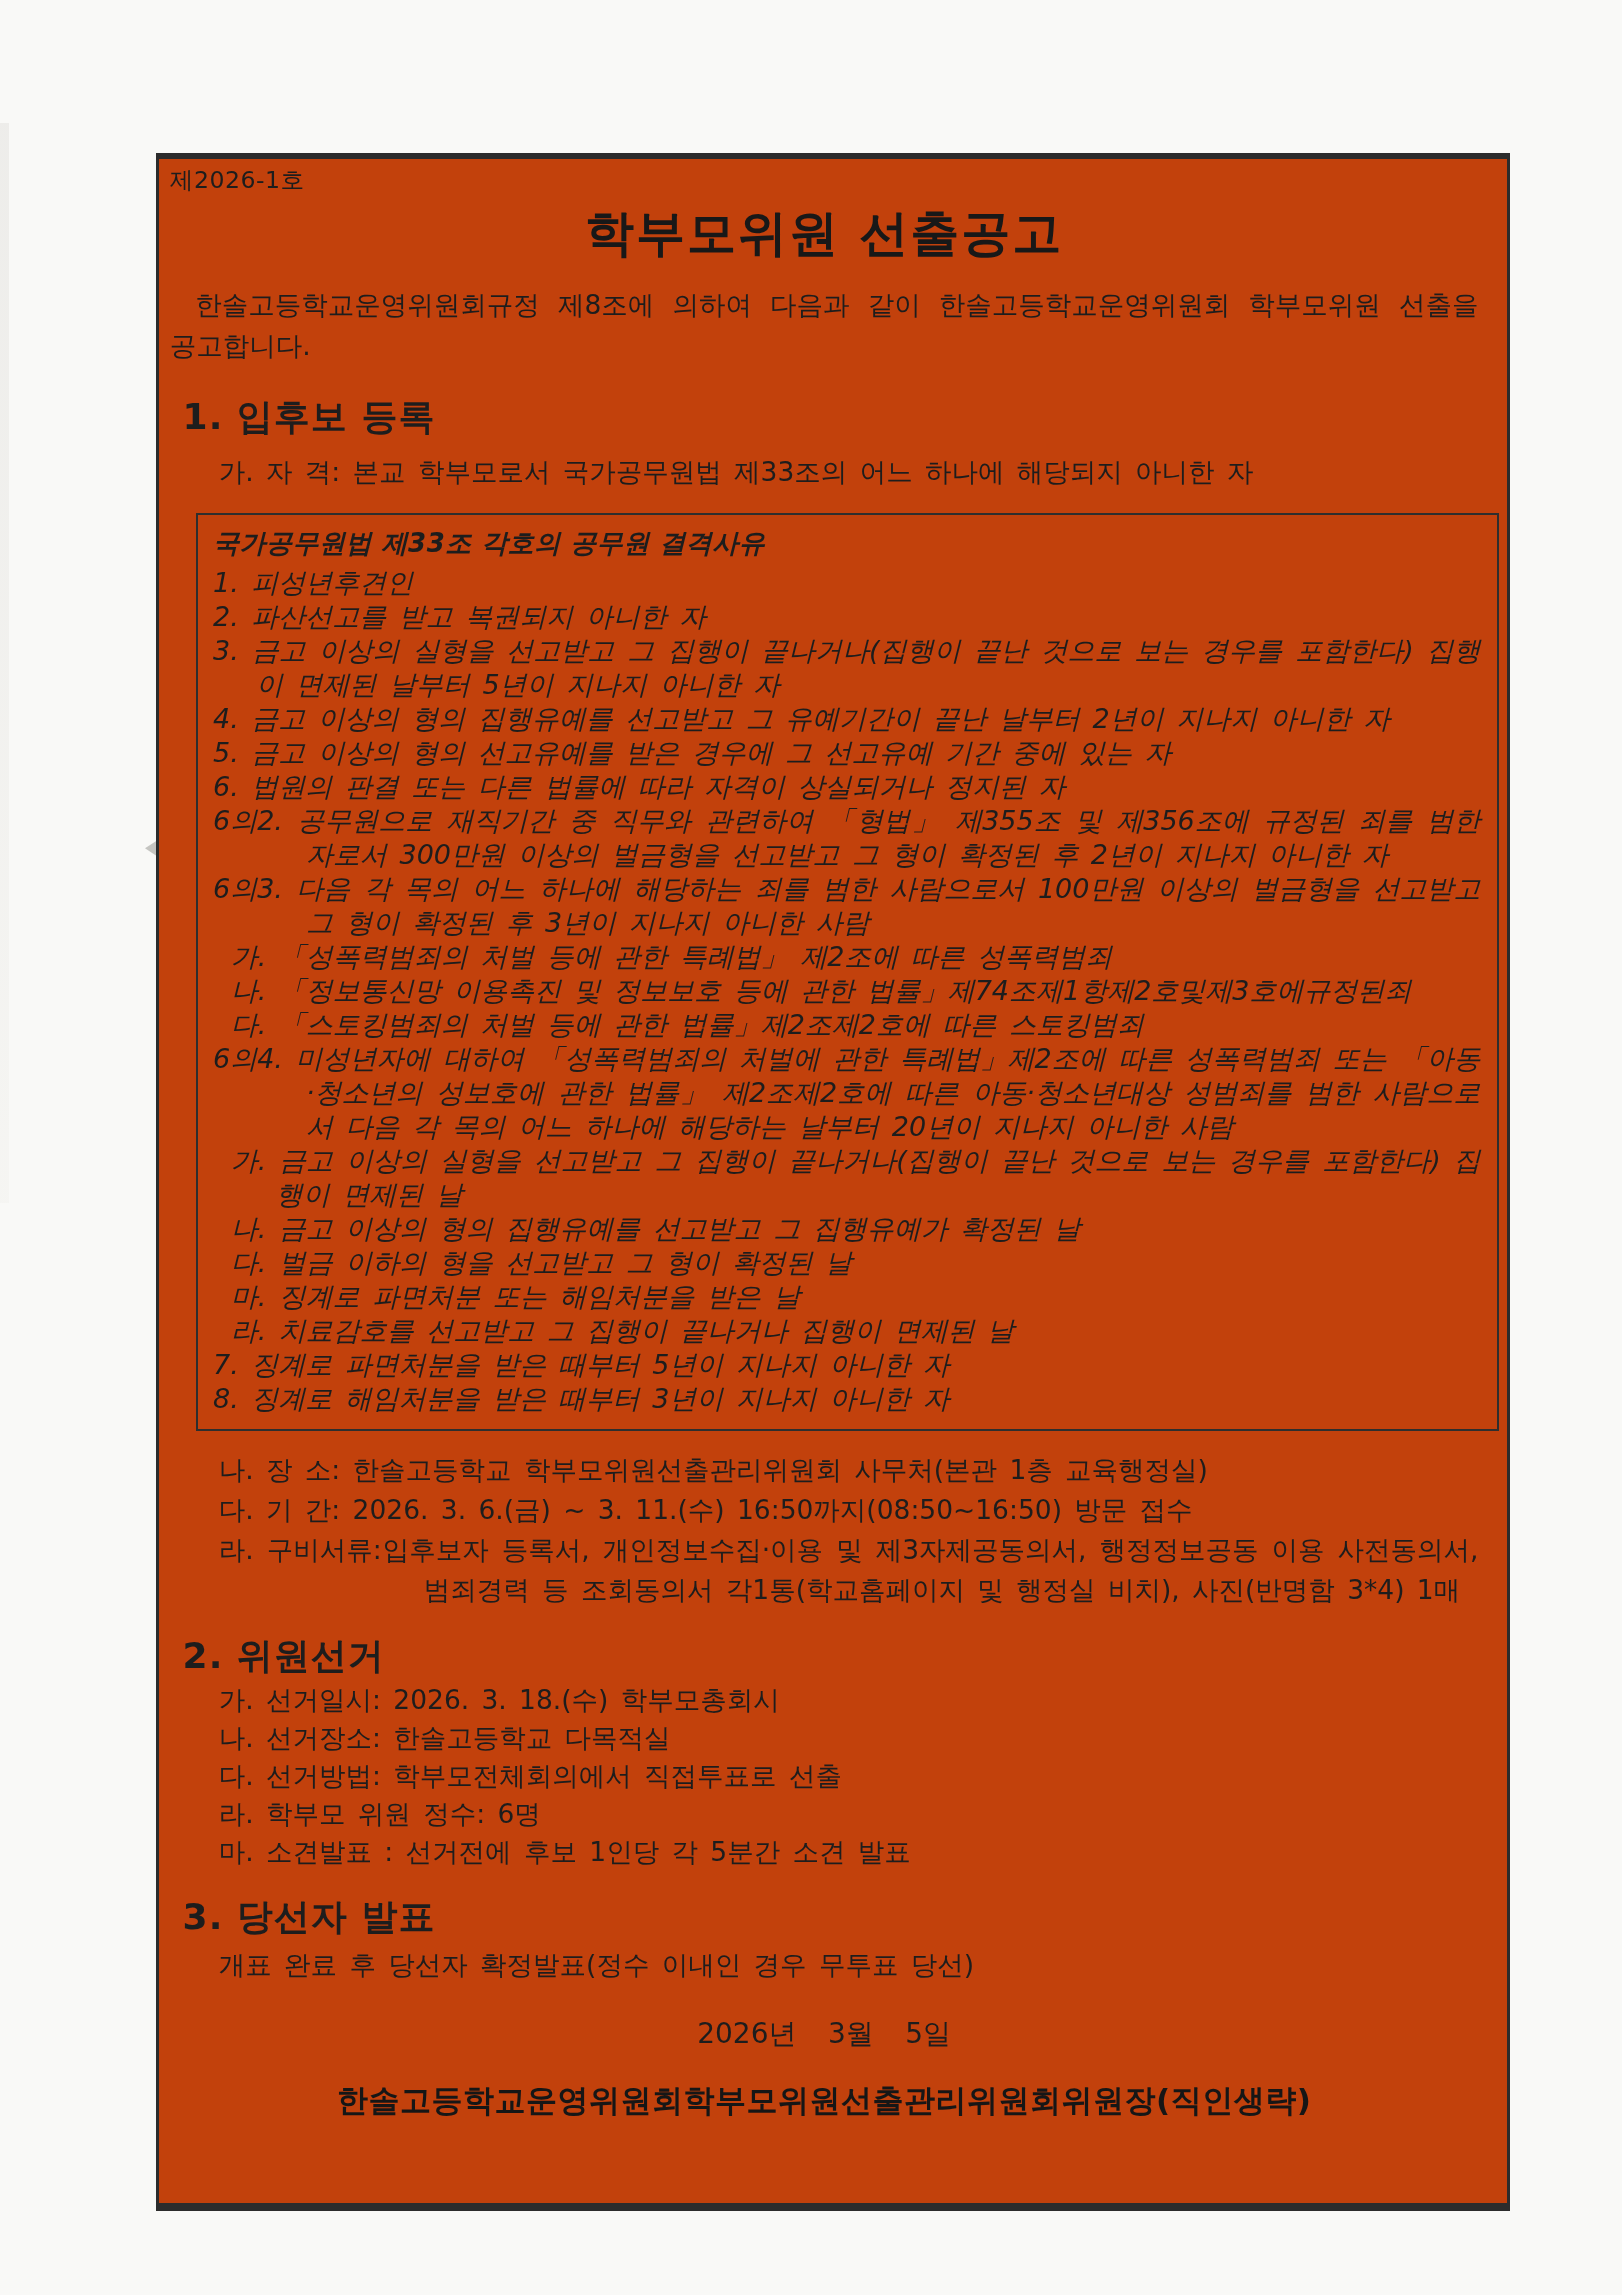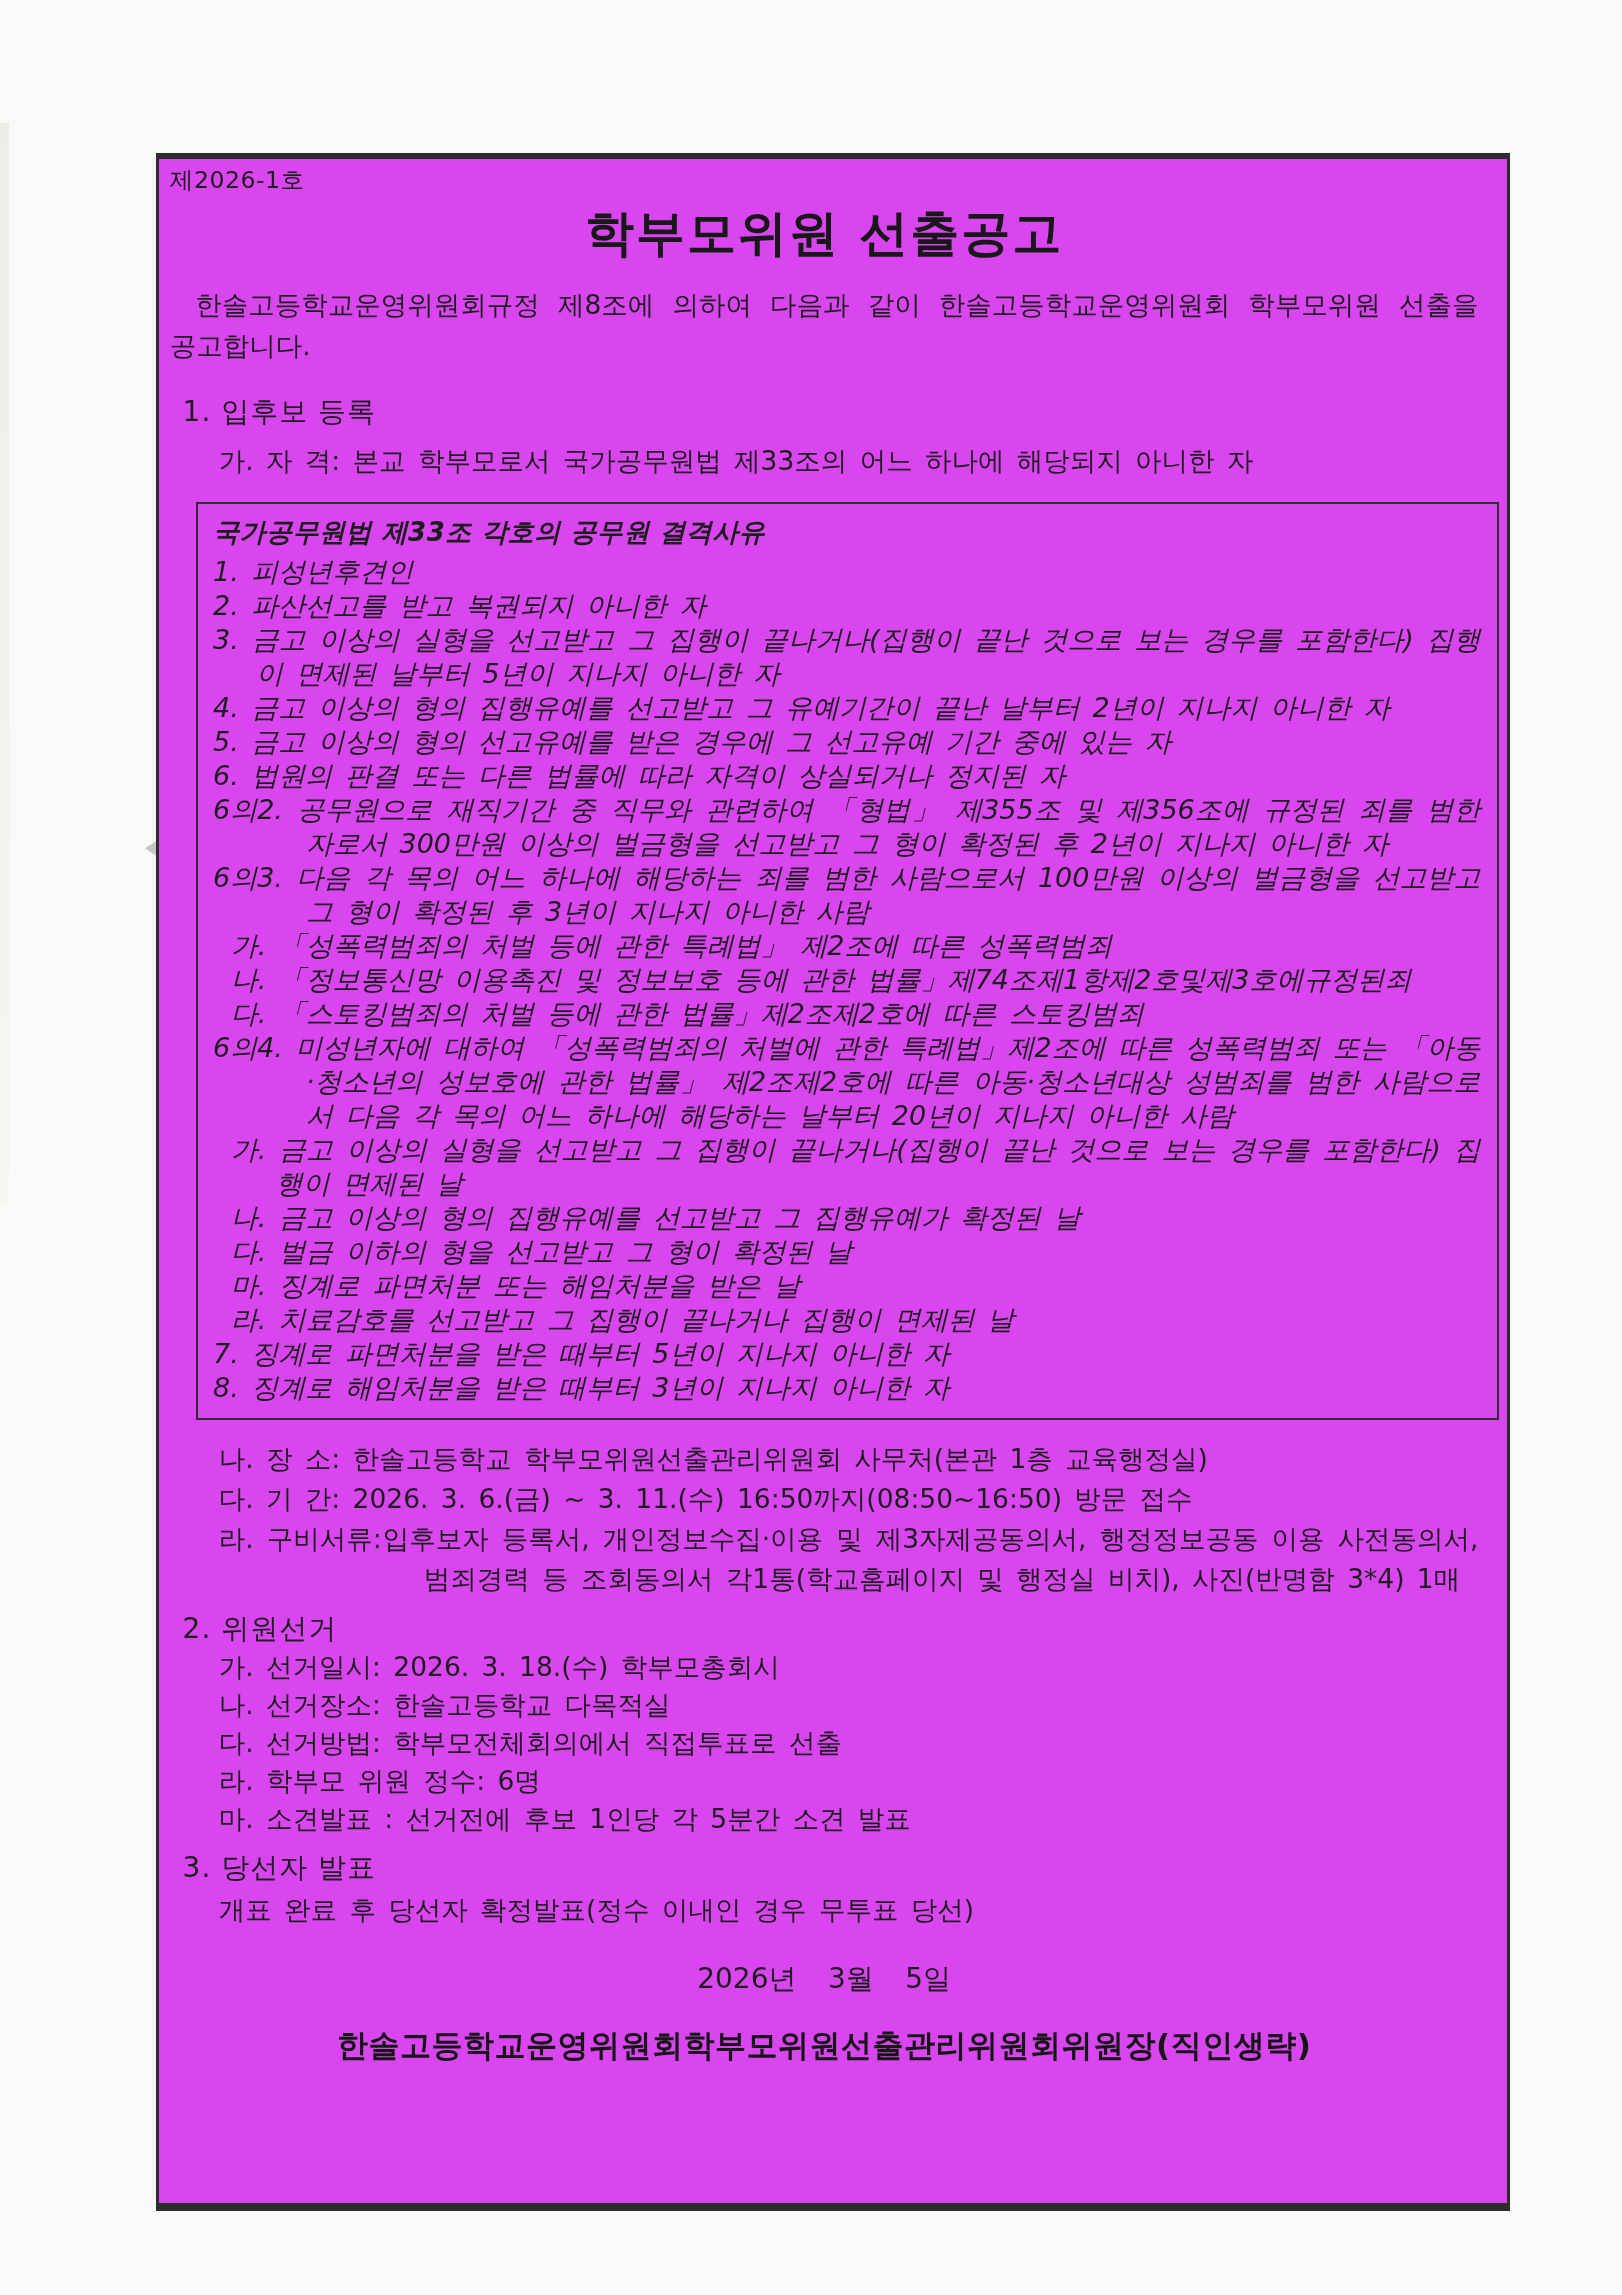--- a/index.html
+++ b/index.html
@@ -4,34 +4,34 @@
 <style>
   html,body { margin:0; padding:0; background:#eceae7; }
   .canvas {
     position:relative; width:1623px; height:2295px;
     background:#f9f9f7; overflow:hidden;
     font-family:"DejaVu Sans","Liberation Sans",sans-serif;
     color:#1d1d1d;
   }
   .sheet {
     position:absolute; left:156px; top:153px; width:1354px; height:2058px;
-    box-sizing:border-box; background:#d946ef;
+    box-sizing:border-box; background:#c2410c;
     border:solid #2c2c2c; border-width:6.4px 3.4px 8.3px 3.4px;
     padding:2.9px 28.5px 0 10.8px; overflow:hidden;
   }
   .doc-number { font-size:23.6px; margin-top:2px; letter-spacing:0.5px; }
   .title {
     text-align:center; font-size:49px; font-weight:bold;
     letter-spacing:2px; margin-top:4.9px; color:#181818;
   }
   .intro {
     margin-top:17.7px; font-size:26.5px; line-height:41px;
     text-align:justify; text-indent:25.5px; word-spacing:4.4px;
   }
-  .h-sec { margin-top:11px; margin-left:12.8px; font-size:28px; font-weight:normal; letter-spacing:1px; }
+  .h-sec { margin-top:22px; margin-left:12.8px; font-size:36px; font-weight:bold; letter-spacing:1px; }
   .sub-item { margin-left:49px; font-size:26.5px; line-height:40px; word-spacing:3.9px; }
   .qual { margin-top:9.8px; }
   .law-box {
     margin-top:21.6px; margin-left:26.5px; width:1303px; box-sizing:border-box;
     border:2.5px solid #2e2e2e; padding:10.8px 16.7px 12.8px 14.7px;font-style:italic;
   }
   .law-header { font-size:26px; font-weight:bold; margin-bottom:4.9px; letter-spacing:0.5px; }
   .bx {
     font-size:27px; line-height:34px; text-align:justify; word-spacing:3.9px;
     padding-left:43px; text-indent:-43px;

